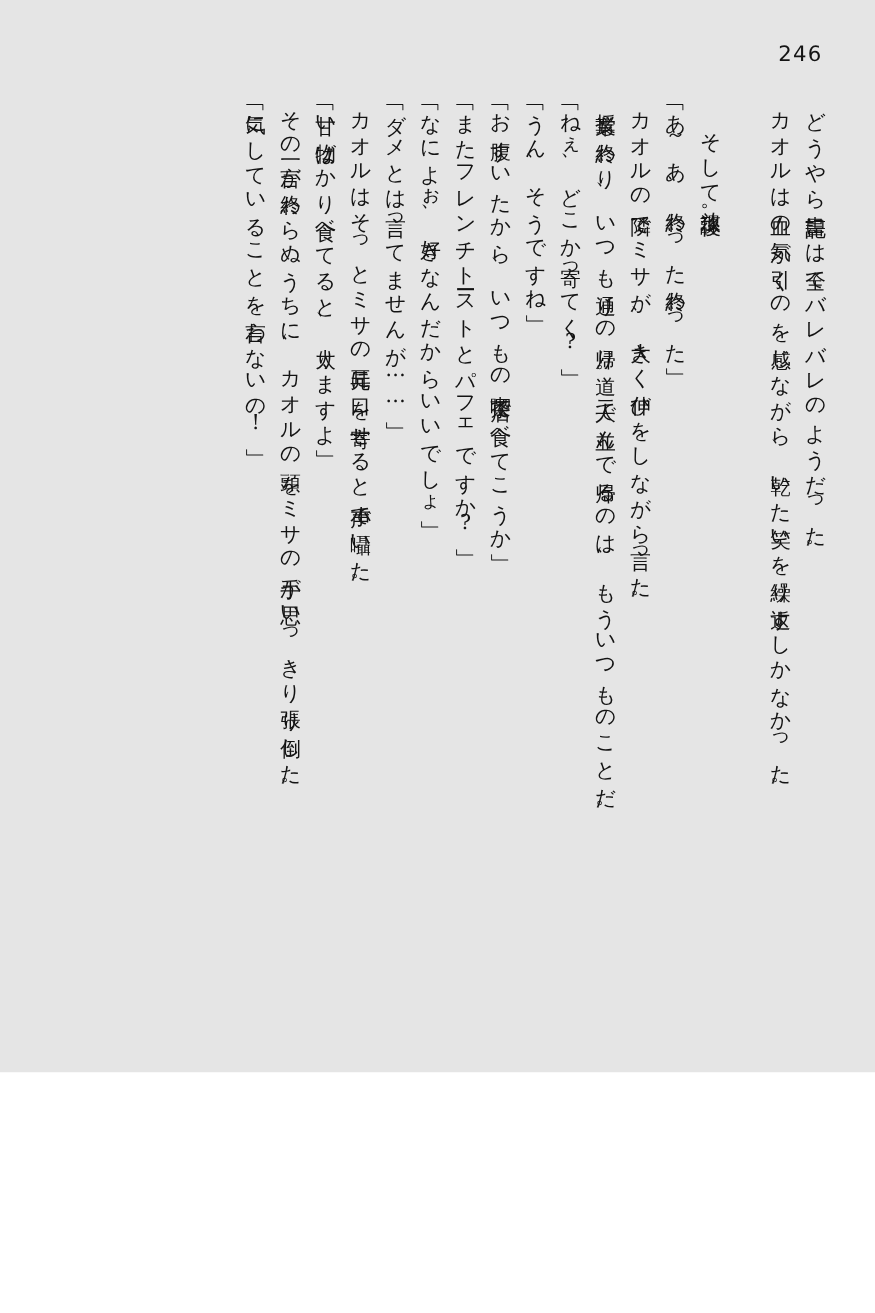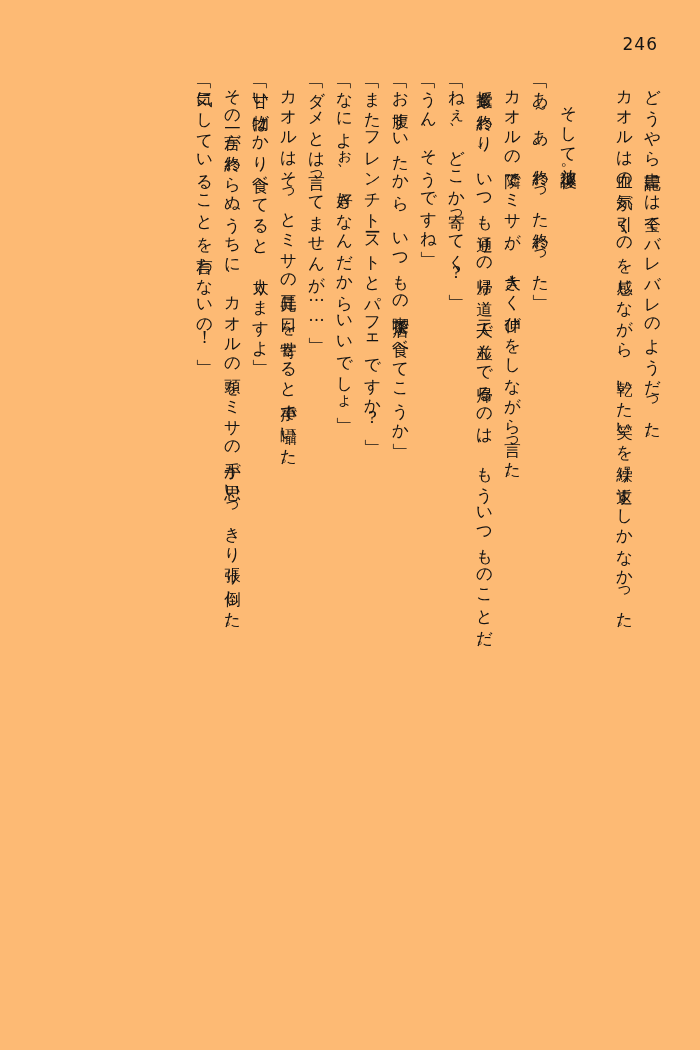--- a/index.html
+++ b/index.html
@@ -3,22 +3,22 @@
 <meta charset="utf-8">
 <style>
   html, body {
     margin: 0;
     padding: 0;
     background: #ffffff;
   }
   .page {
     position: relative;
     width: 700px;
-    height: 1050px;
-    background: #fdba74;
+    height: 858px;
+    background: #e5e5e5;
     overflow: hidden;
     font-family: "DejaVu Serif", "Liberation Serif", serif;
     color: #1a1a1a;
   }
   .page-number {
     position: absolute;
     top: 34px;
     right: 42px;
     font-size: 17px;
     letter-spacing: 1px;

